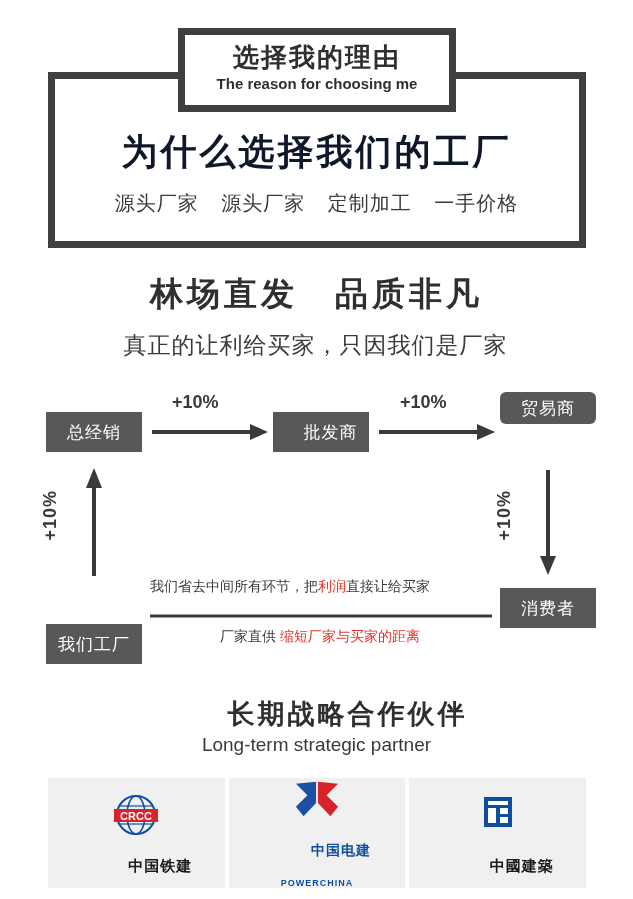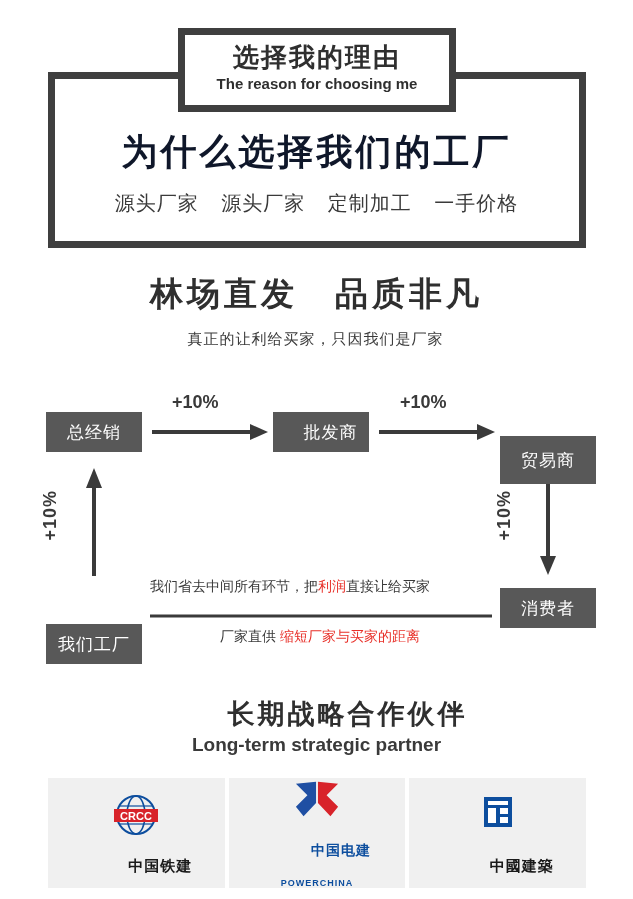--- a/index.html
+++ b/index.html
@@ -43,34 +43,34 @@
   }
   .subline span{margin:0 8px;}
 
   
   .slogan1{
     position:absolute;left:0;top:272px;width:633px;text-align:center;
     font-size:33px;font-weight:bold;color:#2f2f2f;letter-spacing:4px;
   }
   .slogan2{
     position:absolute;left:0;top:330px;width:631px;text-align:center;
-    font-size:15px;color:#3a3a3a;letter-spacing:1px;
+    font-size:23px;color:#3a3a3a;letter-spacing:1px;
   }
 
   
   .flow{position:absolute;left:0;top:0;width:633px;height:899px;pointer-events:none;}
   .node{
     position:absolute;background:#585858;color:#ffffff;
     font-size:17px;letter-spacing:1px;
     display:flex;align-items:center;justify-content:center;
     box-sizing:border-box;
   }
   .n-zjx{left:46px;top:412px;width:96px;height:40px;}
   .n-pfs{left:273px;top:412px;width:96px;height:40px;padding-left:19px;}
-  .n-mys{left:500px;top:436px;width:96px;height:48px;}
+  .n-mys{left:500px;top:392px;width:96px;height:32px;border-radius:6px;}
   .n-gc{left:46px;top:624px;width:96px;height:40px;}
   .n-xfz{left:500px;top:588px;width:96px;height:40px;}
 
   .pct{
     position:absolute;font-size:18px;font-weight:bold;color:#3a3a3a;
   }
   .pct-top1{left:172px;top:392px;}
   .pct-top2{left:400px;top:392px;}
   .pct-left{
     left:40px;top:490px;width:28px;
@@ -93,21 +93,21 @@
   }
   .red{color:#e8312a;}
 
   
   .p-title-cn{
     position:absolute;left:0;top:696px;width:633px;text-align:center;
     font-size:27px;font-weight:bold;color:#2f2f2f;letter-spacing:3px;padding-left:31px;
   }
   .p-title-en{
     position:absolute;left:0;top:734px;width:633px;text-align:center;
-    font-size:19px;color:#3a3a3a;font-weight:bold;
+    font-size:19px;color:#3a3a3a;
   }
   .logos{
     position:absolute;left:48px;top:778px;width:538px;height:110px;
     display:flex;gap:4px;
   }
   .logo-card{
     flex:1;background:#f0f0f0;display:flex;flex-direction:column;
     align-items:center;justify-content:center;gap:18px;
   }
   .logo-mark{width:56px;height:48px;display:block;}

